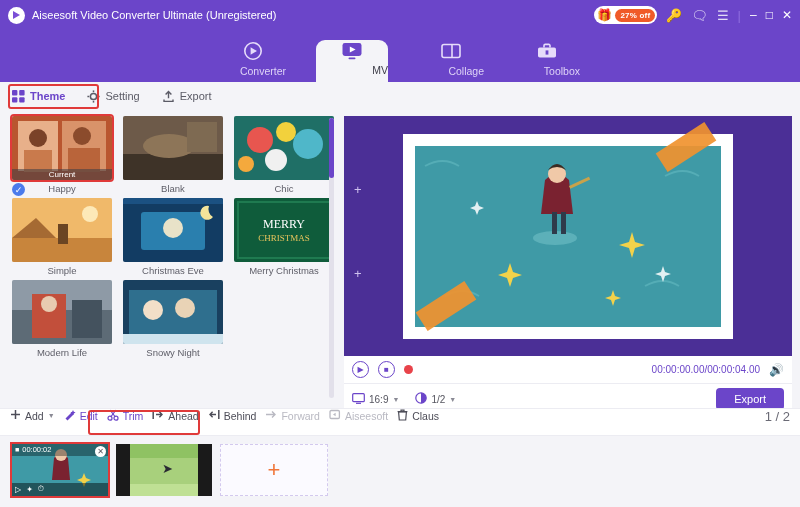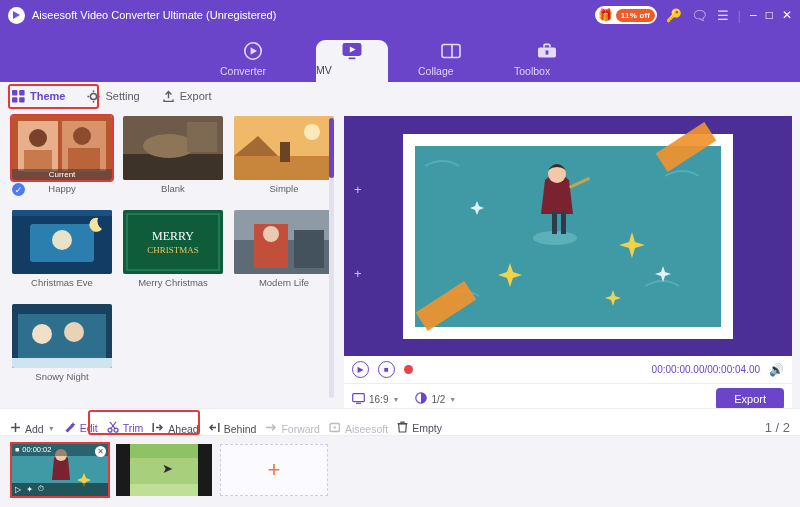--- a/index.html
+++ b/index.html
@@ -44,21 +44,21 @@
   .tb-ico { color: #e3dcf5; font-size: 13px; line-height: 1; cursor: default; }
   .tb-sep { color: #8f6ede; font-size: 13px; }
   .tb-win { color: #ffffff; font-size: 12px; }
 
   
   .mainnav {
     height: 52px; background: #6b45c9; position: relative;
     display: flex; align-items: flex-end; justify-content: center; gap: 30px;
   }
   .nav-item {
-    width: 66px; text-align: left; color: #dfd4f7;
+    width: 66px; text-align: right; color: #dfd4f7;
     font-size: 10.5px; padding-bottom: 5px; position: relative;
   }
   .nav-item .ni-ico {
     display: block; margin: 0 auto 2px; width: 24px; height: 22px;
   }
   .nav-item.active {
     background: #f4f4f8; color: #4a4a55;
     border-radius: 9px 9px 0 0; width: 72px; padding-bottom: 6px;
   }
   .nav-item.active .ni-label { color: #3d3d48; }
@@ -74,21 +74,21 @@
 
   .hl-box { position: absolute; border: 2px solid #e03a3a; border-radius: 3px; pointer-events: none; }
 
   
   .body-wrap { display: flex; height: 298px; background: #f4f4f8; }
 
   
   .themes {
     width: 340px; padding: 6px 0 0 12px; position: relative;
     display: flex; flex-wrap: wrap; align-content: flex-start;
-    gap: 16px 11px;
+    gap: 4px 11px;
   }
   .theme-cell { width: 100px; }
   .thumb {
     width: 100px; height: 64px; border-radius: 2px; overflow: hidden;
     position: relative; background: #cbd0d8;
   }
   .theme-label { text-align: center; font-size: 9.5px; color: #5e5e68; margin-top: 3px; }
   .cur-tag {
     position: absolute; left: 0; bottom: 0; width: 100%;
     text-align: center; font-size: 8px; color: #fff;
@@ -149,21 +149,21 @@
   }
   .pv-sel { display: flex; align-items: center; gap: 4px; font-size: 10px; color: #55555f; }
   .caret { font-size: 7px; color: #8a8a95; }
   .export-btn {
     margin-left: auto; background: #6b45c9; color: #fff; font-size: 11px;
     border: none; border-radius: 4px; padding: 5px 18px;
   }
 
   
   .actionbar {
-    height: 28px; background: #ffffff; display: flex; align-items: flex-end;
+    height: 28px; background: #ffffff; display: flex; align-items: flex-start;
     padding: 0 10px; gap: 9px; position: relative;
     border-top: 1px solid #ececf2; border-bottom: 1px solid #ececf2;
   }
   .abtn {
     display: flex; align-items: center; gap: 4px;
     font-size: 10.5px; color: #4d4d58; white-space: nowrap;
   }
   .abtn.dim { color: #b9b9c2; }
   .abtn.purple { color: #6b45c9; }
   .page-ind { margin-left: auto; font-size: 13px; color: #6a6a75; }
@@ -201,21 +201,21 @@
 <body>
 
 <div class="app">
 
   <div class="titlebar">
     <div class="logo-circle"></div>
     <div class="app-title">Aiseesoft Video Converter Ultimate (Unregistered)</div>
     <div class="title-right">
       <div class="gift-badge">
         <span class="gift-ico">🎁</span>
-        <span class="off-pill">11% off</span>
+        <span class="off-pill">27% off</span>
       </div>
       <span class="tb-ico">🔑</span>
       <span class="tb-ico">🗨</span>
       <span class="tb-ico">☰</span>
       <span class="tb-sep">|</span>
       <span class="tb-win">–</span>
       <span class="tb-win">□</span>
       <span class="tb-win">✕</span>
     </div>
   </div>
@@ -330,20 +330,33 @@
           <svg width="100" height="64" viewBox="0 0 100 64" preserveAspectRatio="none">
             <rect width="100" height="64" fill="#6d5a49"></rect>
             <rect y="38" width="100" height="26" fill="#3e3328"></rect>
             <ellipse cx="46" cy="30" rx="26" ry="12" fill="#8d7558"></ellipse>
             <rect x="64" y="6" width="30" height="30" fill="#7e6a52"></rect>
           </svg>
         </div>
         <div class="theme-label">Blank</div>
       </div>
 
+      <div class="theme-cell">
+        <div class="thumb">
+          <svg width="100" height="64" viewBox="0 0 100 64" preserveAspectRatio="none">
+            <rect width="100" height="64" fill="#1f6f66"></rect>
+            <circle cx="26" cy="24" r="13" fill="#e8564f"></circle>
+            <circle cx="52" cy="16" r="10" fill="#f2d13c"></circle>
+            <circle cx="74" cy="28" r="15" fill="#4fb7c9"></circle>
+            <circle cx="42" cy="44" r="11" fill="#f0f0f0"></circle>
+            <circle cx="12" cy="48" r="8" fill="#f4a93d"></circle>
+          </svg>
+        </div>
+        <div class="theme-label">Chic</div>
+      </div>
 
       <div class="theme-cell">
         <div class="thumb">
           <svg width="100" height="64" viewBox="0 0 100 64" preserveAspectRatio="none">
             <rect width="100" height="64" fill="#f0b96a"></rect>
             <rect y="40" width="100" height="24" fill="#c8853c"></rect>
             <circle cx="78" cy="16" r="8" fill="#fde9b8"></circle>
             <path d="M0 40 L24 20 L44 40 Z" fill="#a56a33"></path>
             <rect x="46" y="26" width="10" height="20" fill="#6b4523"></rect>
           </svg>
@@ -554,21 +567,21 @@
     </div>
 
     <div class="abtn">
       <span>
         <svg width="11" height="12" viewBox="0 0 11 12">
             <path d="M1.6 3 H9.4 L8.7 11 H2.3 Z" fill="none" stroke="#4d4d58" stroke-width="1.2"></path>
             <line x1=".6" y1="2.6" x2="10.4" y2="2.6" stroke="#4d4d58" stroke-width="1.2"></line>
             <path d="M4 2.4 V1.2 h3 v1.2" fill="none" stroke="#4d4d58" stroke-width="1.2"></path>
           </svg>
       </span>
-      <span>Empty</span>
+      <span>Claus</span>
     </div>
 
     <div class="page-ind">1 / 2</div>
     <div class="hl-box" style="left:88px; top:1px; width:112px; height:25px;"></div>
   </div>
 
   <div class="timeline">
     <div class="clip sel">
       <svg width="96" height="52" viewBox="0 0 96 52" preserveAspectRatio="none">
         <rect width="96" height="52" fill="#3f9aa6"></rect>

